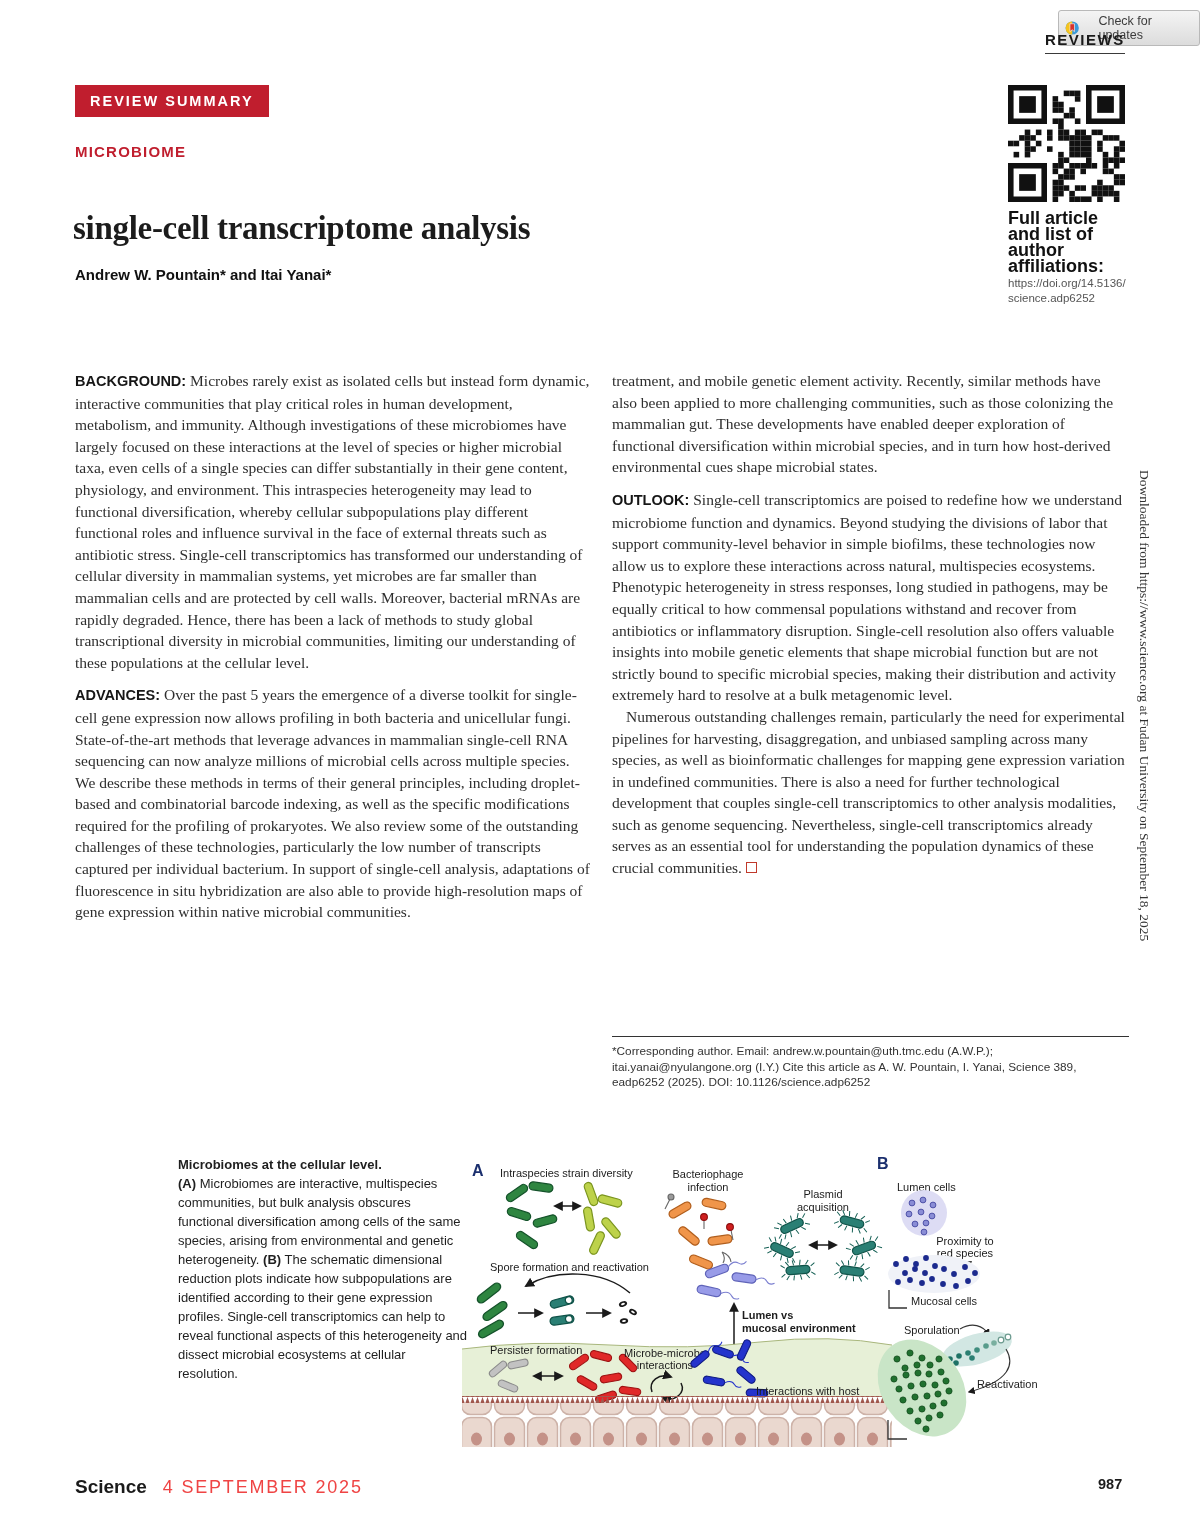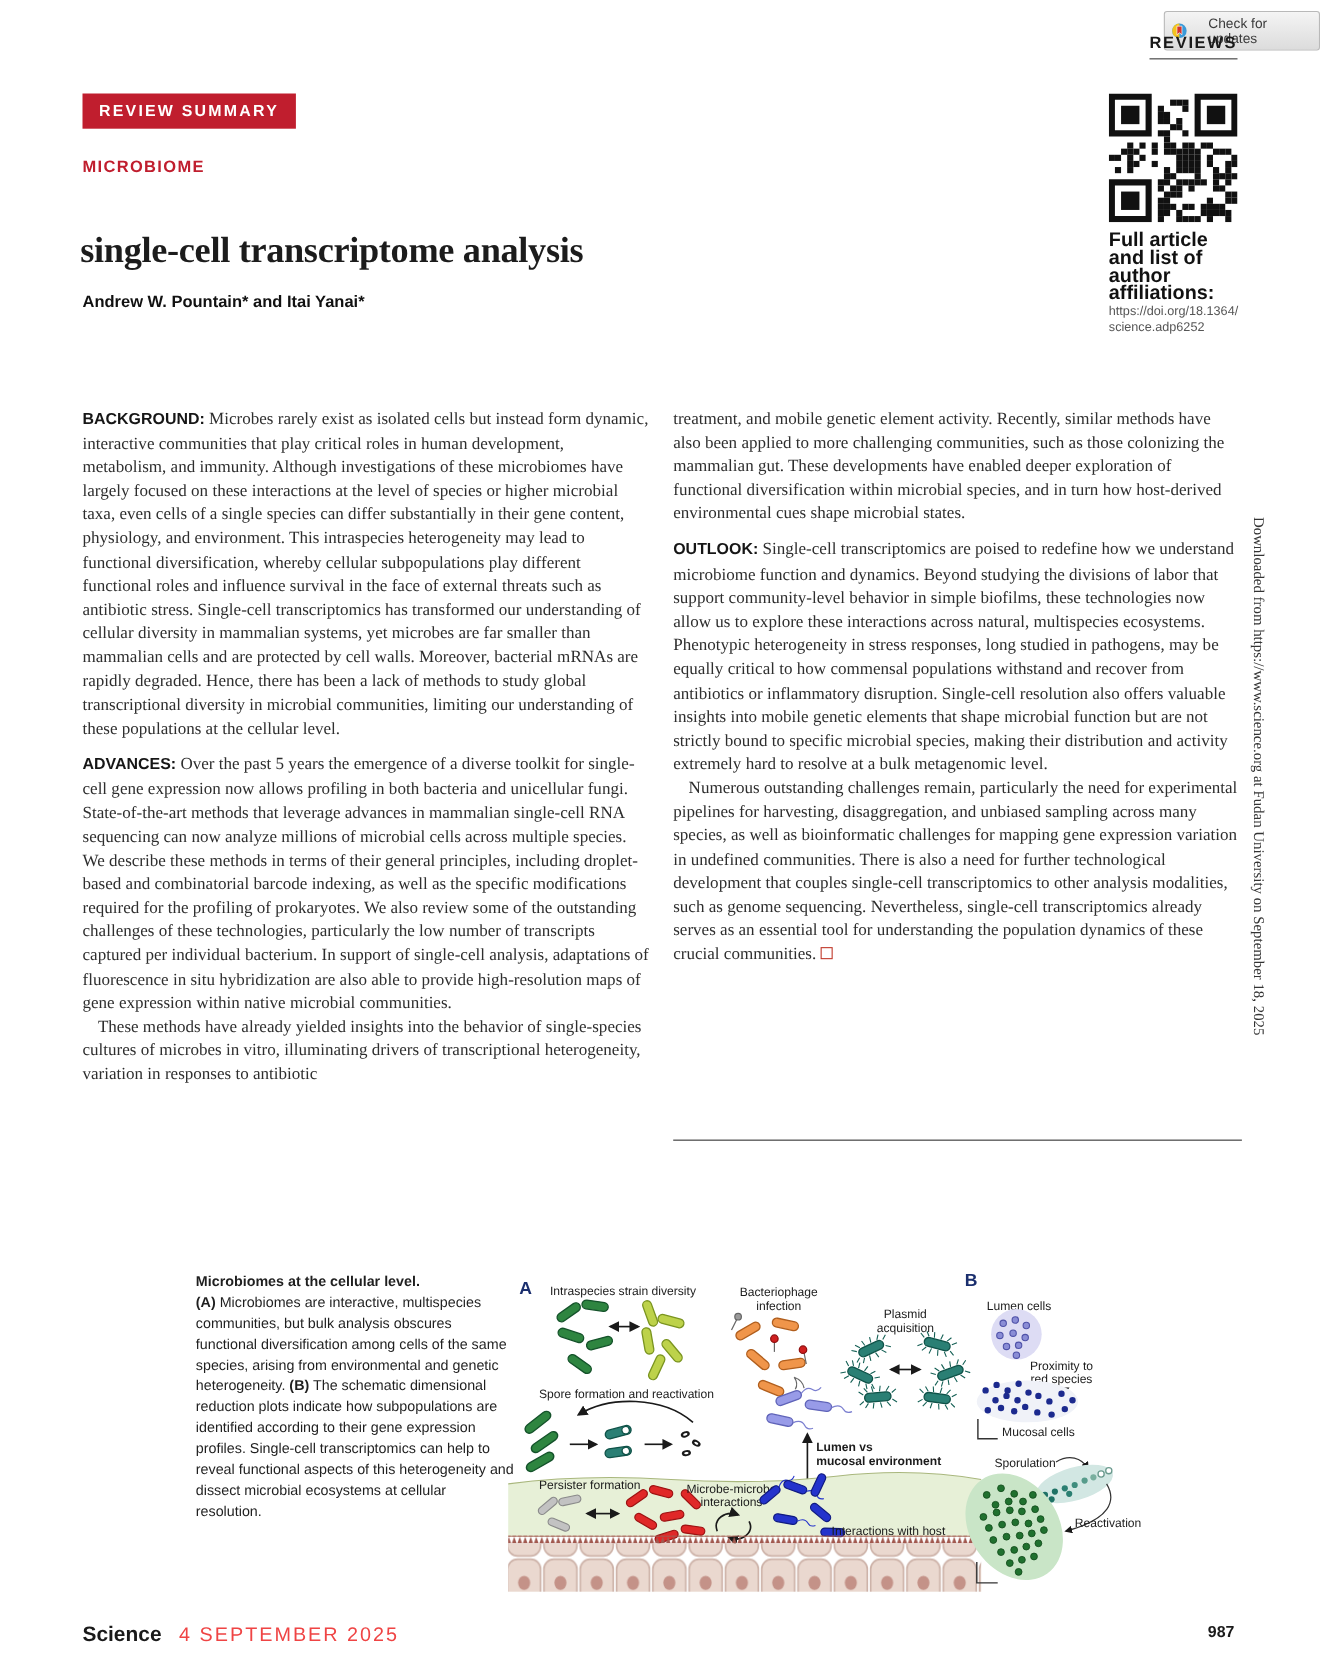--- a/index.html
+++ b/index.html
@@ -222,37 +222,37 @@
       <rect x="76" y="76" width="4" height="4"></rect>
       <rect x="32" y="80" width="4" height="4"></rect>
       <rect x="44" y="80" width="4" height="4"></rect>
       <rect x="48" y="80" width="4" height="4"></rect>
       <rect x="52" y="80" width="4" height="4"></rect>
       <rect x="56" y="80" width="4" height="4"></rect>
       <rect x="64" y="80" width="4" height="4"></rect>
       <rect x="76" y="80" width="4" height="4"></rect>
     </svg>
   <div class="qr-caption">Full article and list of author affiliations:</div>
-  <div class="qr-url"><span>https://doi.org/18.1364/</span><br><span>science.adp6252</span></div>
+  <div class="qr-url"><span>https://doi.org/14.5136/</span><br><span>science.adp6252</span></div>
 </div>
 
 <div class="abs col col-left">
   <p><span class="slabel">BACKGROUND:</span> <span>Microbes rarely exist as isolated cells but instead form dynamic, interactive communities that play critical roles in human development, metabolism, and immunity. Although investigations of these microbiomes have largely focused on these interactions at the level of species or higher microbial taxa, even cells of a single species can differ substantially in their gene content, physiology, and environment. This intraspecies heterogeneity may lead to functional diversification, whereby cellular subpopulations play different functional roles and influence survival in the face of external threats such as antibiotic stress. Single-cell transcriptomics has transformed our understanding of cellular diversity in mammalian systems, yet microbes are far smaller than mammalian cells and are protected by cell walls. Moreover, bacterial mRNAs are rapidly degraded. Hence, there has been a lack of methods to study global transcriptional diversity in microbial communities, limiting our understanding of these populations at the cellular level.</span></p>
   <p class="gap"><span class="slabel">ADVANCES:</span> <span>Over the past 5 years the emergence of a diverse toolkit for single-cell gene expression now allows profiling in both bacteria and unicellular fungi. State-of-the-art methods that leverage advances in mammalian single-cell RNA sequencing can now analyze millions of microbial cells across multiple species. We describe these methods in terms of their general principles, including droplet-based and combinatorial barcode indexing, as well as the specific modifications required for the profiling of prokaryotes. We also review some of the outstanding challenges of these technologies, particularly the low number of transcripts captured per individual bacterium. In support of single-cell analysis, adaptations of fluorescence in situ hybridization are also able to provide high-resolution maps of gene expression within native microbial communities.</span></p>
-  <p class="indent">These methods have already yielded insights into the behavior of single-species cultures of microbes in vitro, illuminating drivers of transcriptional heterogeneity, variation in responses to antibiotic</p>
 </div>
 
 <div class="abs col col-right">
   <p>treatment, and mobile genetic element activity. Recently, similar methods have also been applied to more challenging communities, such as those colonizing the mammalian gut. These developments have enabled deeper exploration of functional diversification within microbial species, and in turn how host-derived environmental cues shape microbial states.</p>
   <p class="gap"><span class="slabel">OUTLOOK:</span> <span>Single-cell transcriptomics are poised to redefine how we understand microbiome function and dynamics. Beyond studying the divisions of labor that support community-level behavior in simple biofilms, these technologies now allow us to explore these interactions across natural, multispecies ecosystems. Phenotypic heterogeneity in stress responses, long studied in pathogens, may be equally critical to how commensal populations withstand and recover from antibiotics or inflammatory disruption. Single-cell resolution also offers valuable insights into mobile genetic elements that shape microbial function but are not strictly bound to specific microbial species, making their distribution and activity extremely hard to resolve at a bulk metagenomic level.</span></p>
   <p class="indent"><span>Numerous outstanding challenges remain, particularly the need for experimental pipelines for harvesting, disaggregation, and unbiased sampling across many species, as well as bioinformatic challenges for mapping gene expression variation in undefined communities. There is also a need for further technological development that couples single-cell transcriptomics to other analysis modalities, such as genome sequencing. Nevertheless, single-cell transcriptomics already serves as an essential tool for understanding the population dynamics of these crucial communities.</span><span class="endmark"></span></p>
 </div>
 
 <div class="abs fn-block">
   <hr class="fn-rule">
+  <div class="footnote">*Corresponding author. Email: andrew.w.pountain@uth.tmc.edu (A.W.P.); itai.yanai@nyulangone.org (I.Y.) Cite this article as A. W. Pountain, I. Yanai, Science 389, eadp6252 (2025). DOI: 10.1126/science.adp6252</div>
 </div>
 
 <div class="abs sidebar-vertical">Downloaded from https://www.science.org at Fudan University on September 18, 2025</div>
 
 <div class="abs figure-caption">
   <span class="lead">Microbiomes at the cellular level.</span><br>
   <span class="lead">(A)</span>
   <span>Microbiomes are interactive, multispecies communities, but bulk analysis obscures functional diversification among cells of the same species, arising from environmental and genetic heterogeneity.</span>
   <span class="lead">(B)</span>
   <span>The schematic dimensional reduction plots indicate how subpopulations are identified according to their gene expression profiles. Single-cell transcriptomics can help to reveal functional aspects of this heterogeneity and dissect microbial ecosystems at cellular resolution.</span>

